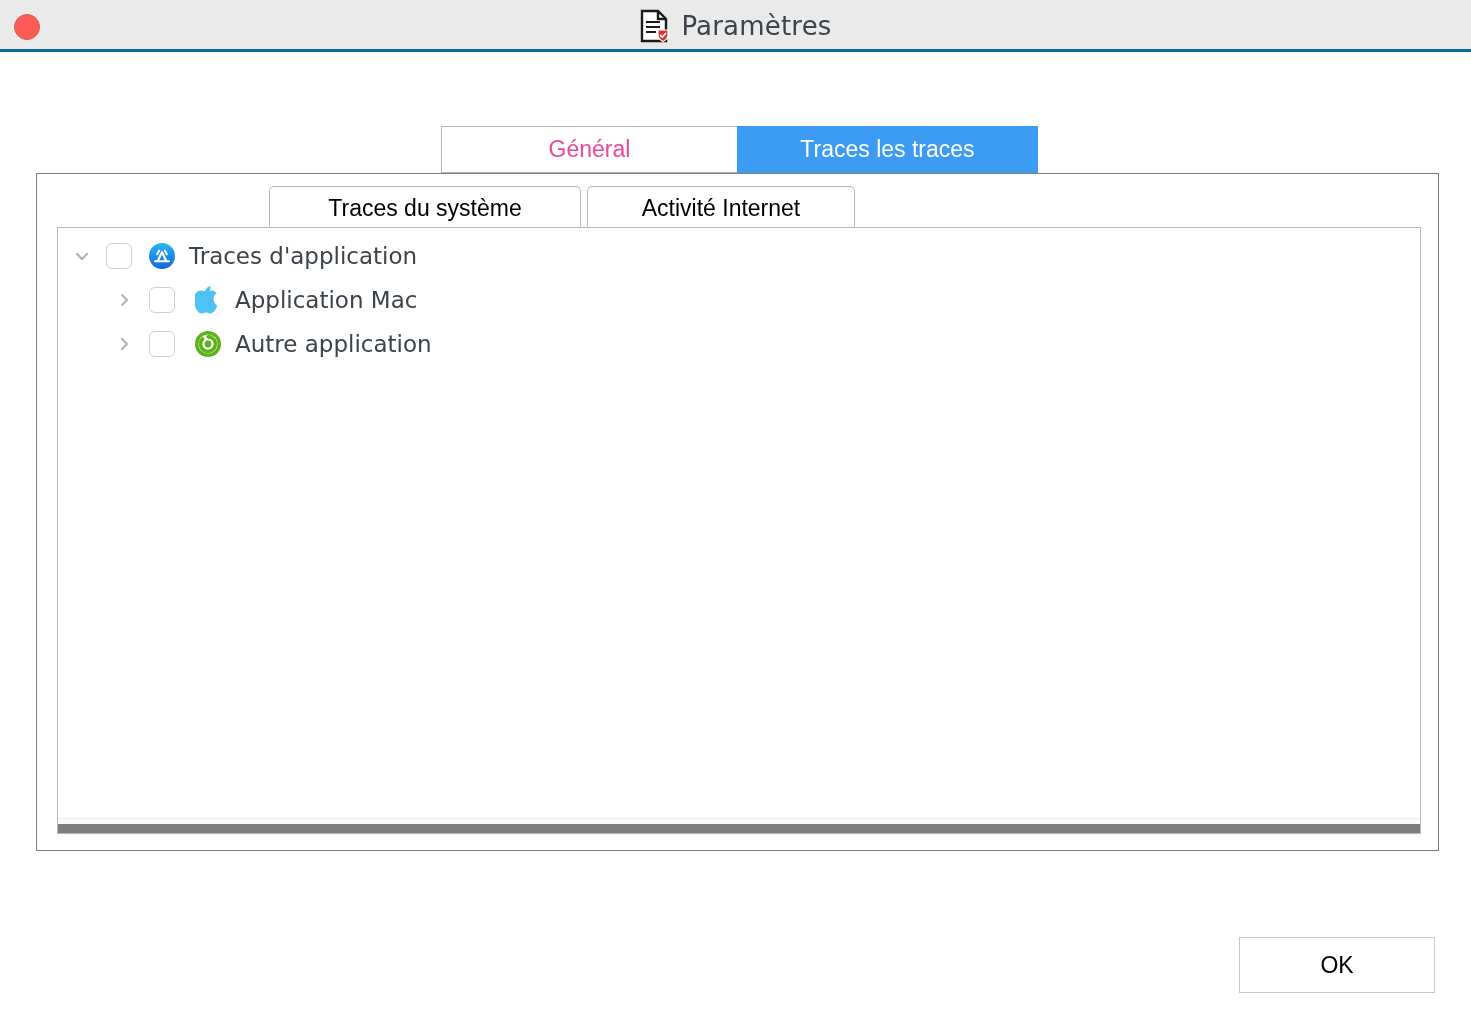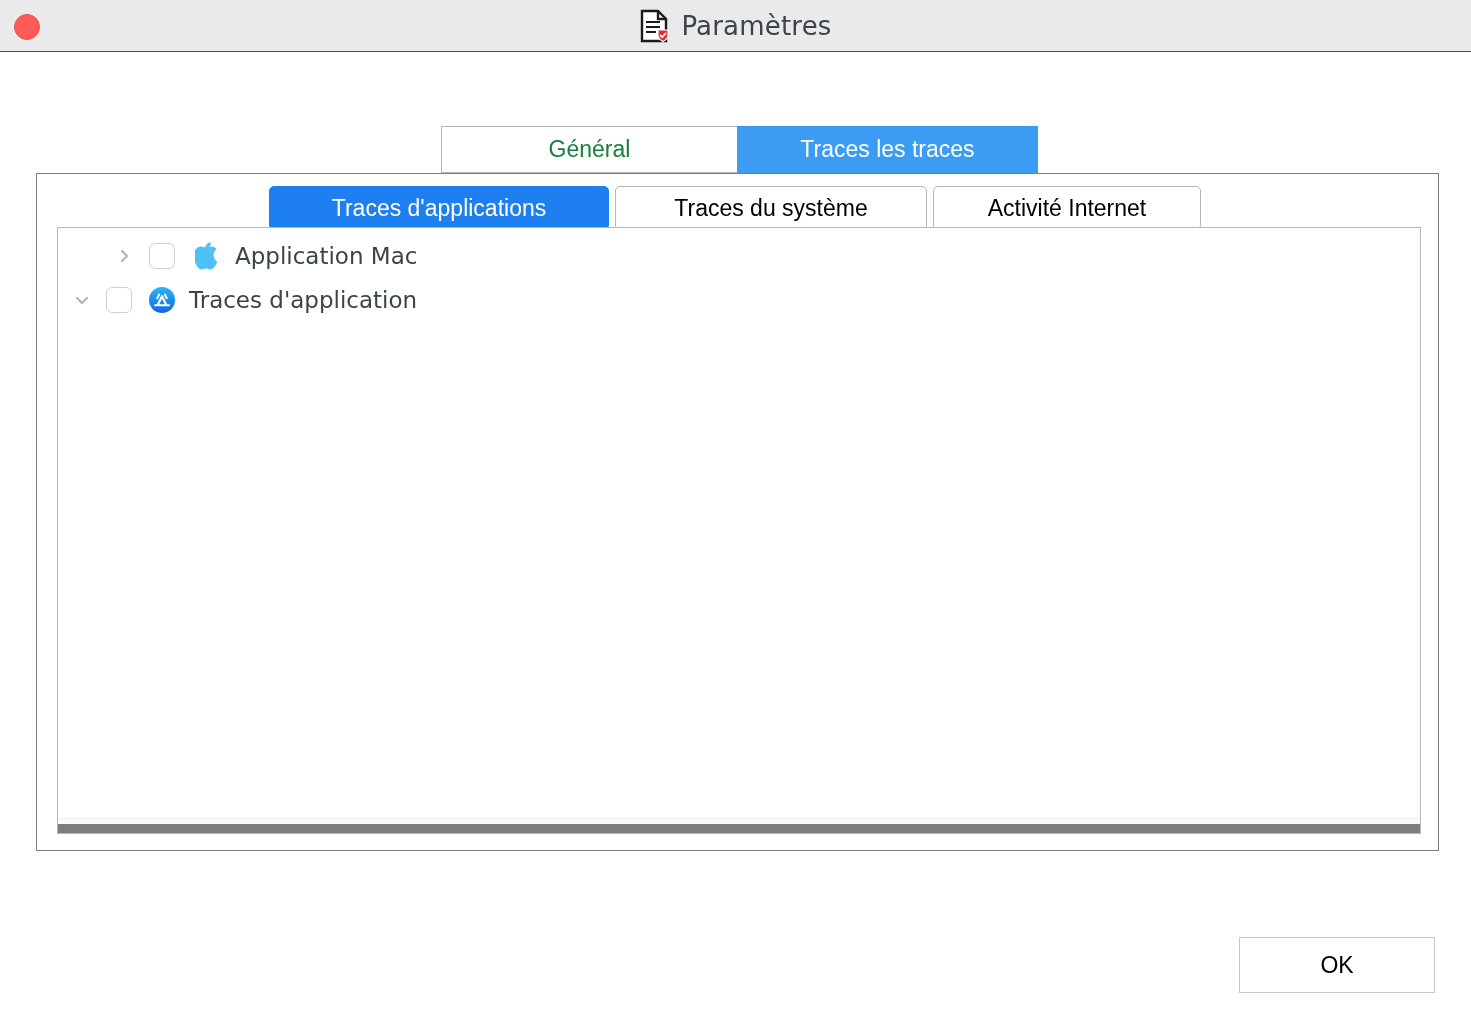--- a/index.html
+++ b/index.html
@@ -17,21 +17,21 @@
     -webkit-font-smoothing: antialiased;
   }
 
   
   .titlebar {
     position: absolute;
     left: 0; top: 0;
     width: 1471px;
     height: 52px;
     background: #eaeaea;
-    border-bottom: 1px solid #0369a1;
+    border-bottom: 3px solid #0369a1;
     box-sizing: border-box;
     padding-left: 24px;
   }
   .close-btn {
     position: absolute;
     left: 14px; top: 14px;
     width: 26px; height: 26px;
     border-radius: 50%;
     background: #fc5b57;
     border: 1px solid #e8534f;
@@ -63,21 +63,21 @@
     height: 47px;
   }
   .seg-tab {
     display: flex;
     align-items: center;
     justify-content: center;
     height: 47px;
     box-sizing: border-box;
     font-size: 23px;
     font-family: "Liberation Sans", sans-serif;
-    color: #15803d;
+    color: #ec4899;
     background: #ffffff;
     border: 1px solid #b6b6b6;
     cursor: pointer;
     user-select: none;
   }
   .seg-tab.first { width: 296px; border-right: none; }
   .seg-tab.last  { width: 301px; }
   .seg-tab.active {
     background: #3c9cf4;
     border-color: #3c9cf4;
@@ -254,43 +254,26 @@
 </div>
 
 <div class="seg-tabs">
   <div class="seg-tab first">Général</div>
   <div class="seg-tab last active">Traces les traces</div>
 </div>
 
 <div class="groupbox"></div>
 
 <div class="inner-tabs">
-  <div class="inner-tab t0 active">Traces d'applications</div>
   <div class="inner-tab t2">Traces du système</div>
   <div class="inner-tab t1">Activité Internet</div>
 </div>
 
 <div class="tree-panel">
   <div class="tree-body">
-
-    <div class="tree-row depth1">
-      <span class="disclosure">
-        <svg width="20" height="20" viewBox="0 0 20 20" xmlns="http://www.w3.org/2000/svg">
-          <path d="M8 5 L13 10 L8 15" fill="none" stroke="#b4b4b4" stroke-width="2.2" stroke-linecap="round" stroke-linejoin="round"></path>
-        </svg>
-      </span>
-      <span class="chk"></span>
-      <span class="node-icon">
-        <svg width="26" height="30" viewBox="0 0 26 30" xmlns="http://www.w3.org/2000/svg">
-          <path d="M15.6 1.2 c-1.5 .2 -3.3 1.2 -4.3 2.5 -.9 1.2 -1.7 2.9 -1.4 4.6 1.7 .1 3.4 -.9 4.4 -2.2 1 -1.3 1.6 -3 1.3 -4.9 Z" fill="#4ec1f5"></path>
-          <path d="M22.2 20.9 c-.6 1.5 -.9 2.1 -1.7 3.4 -1.2 1.9 -2.8 4.2 -4.8 4.2 -1.8 0 -2.3 -1.2 -4.7 -1.1 -2.4 0 -2.9 1.2 -4.7 1.1 -2 0 -3.6 -2.1 -4.7 -4 -3.2 -5.4 -3.6 -11.8 -1.6 -15.2 1.4 -2.4 3.7 -3.8 5.8 -3.8 2.2 0 3.5 1.2 5.3 1.2 1.7 0 2.8 -1.2 5.3 -1.2 1.9 0 3.9 1 5.3 2.8 -4.6 2.6 -3.9 9.3 .5 12.6 Z" fill="#4ec1f5"></path>
-        </svg>
-      </span>
-      <span class="node-label">Application Mac</span>
-    </div>
 
     <div class="tree-row depth0">
       <span class="disclosure">
         <svg width="20" height="20" viewBox="0 0 20 20" xmlns="http://www.w3.org/2000/svg">
           <path d="M5 8 L10 13 L15 8" fill="none" stroke="#b4b4b4" stroke-width="2.2" stroke-linecap="round" stroke-linejoin="round"></path>
         </svg>
       </span>
       <span class="chk"></span>
       <span class="node-icon">
         <svg width="28" height="28" viewBox="0 0 28 28" xmlns="http://www.w3.org/2000/svg">
@@ -300,21 +283,55 @@
               <stop offset="100%" stop-color="#1565e0"></stop>
             </linearGradient>
           </defs>
           <circle cx="14" cy="14" r="13" fill="url(#asg)"></circle>
           <path d="M7 19.2 h14 M9.6 19.2 L14 10.2 L18.4 19.2 M11.2 8.6 L9.2 12.2 M16.8 8.6 L18.8 12.2" fill="none" stroke="#ffffff" stroke-width="2.1" stroke-linecap="round" stroke-linejoin="round"></path>
         </svg>
       </span>
       <span class="node-label">Traces d'application</span>
     </div>
 
-
+    <div class="tree-row depth1">
+      <span class="disclosure">
+        <svg width="20" height="20" viewBox="0 0 20 20" xmlns="http://www.w3.org/2000/svg">
+          <path d="M8 5 L13 10 L8 15" fill="none" stroke="#b4b4b4" stroke-width="2.2" stroke-linecap="round" stroke-linejoin="round"></path>
+        </svg>
+      </span>
+      <span class="chk"></span>
+      <span class="node-icon">
+        <svg width="26" height="30" viewBox="0 0 26 30" xmlns="http://www.w3.org/2000/svg">
+          <path d="M15.6 1.2 c-1.5 .2 -3.3 1.2 -4.3 2.5 -.9 1.2 -1.7 2.9 -1.4 4.6 1.7 .1 3.4 -.9 4.4 -2.2 1 -1.3 1.6 -3 1.3 -4.9 Z" fill="#4ec1f5"></path>
+          <path d="M22.2 20.9 c-.6 1.5 -.9 2.1 -1.7 3.4 -1.2 1.9 -2.8 4.2 -4.8 4.2 -1.8 0 -2.3 -1.2 -4.7 -1.1 -2.4 0 -2.9 1.2 -4.7 1.1 -2 0 -3.6 -2.1 -4.7 -4 -3.2 -5.4 -3.6 -11.8 -1.6 -15.2 1.4 -2.4 3.7 -3.8 5.8 -3.8 2.2 0 3.5 1.2 5.3 1.2 1.7 0 2.8 -1.2 5.3 -1.2 1.9 0 3.9 1 5.3 2.8 -4.6 2.6 -3.9 9.3 .5 12.6 Z" fill="#4ec1f5"></path>
+        </svg>
+      </span>
+      <span class="node-label">Application Mac</span>
+    </div>
+
+
+    <div class="tree-row depth1">
+      <span class="disclosure">
+        <svg width="20" height="20" viewBox="0 0 20 20" xmlns="http://www.w3.org/2000/svg">
+          <path d="M8 5 L13 10 L8 15" fill="none" stroke="#b4b4b4" stroke-width="2.2" stroke-linecap="round" stroke-linejoin="round"></path>
+        </svg>
+      </span>
+      <span class="chk"></span>
+      <span class="node-icon">
+        <svg width="28" height="28" viewBox="0 0 28 28" xmlns="http://www.w3.org/2000/svg">
+          <circle cx="14" cy="14" r="13" fill="#5cb319"></circle>
+          <circle cx="14" cy="14" r="9.6" fill="#ffffff"></circle>
+          <path d="M14 6.6 a7.4 7.4 0 1 1 -5.3 2.2" fill="none" stroke="#5cb319" stroke-width="3.4" stroke-linecap="round"></path>
+          <path d="M14 4.2 l3.4 2.6 l-3.4 2.6 Z" fill="#5cb319"></path>
+          <circle cx="14" cy="14" r="3.4" fill="#5cb319"></circle>
+        </svg>
+      </span>
+      <span class="node-label">Autre application</span>
+    </div>
 
   </div>
 
   <div class="hscroll-track">
     <div class="hscroll-thumb"></div>
   </div>
 </div>
 
 <div class="ok-button">OK</div>
 

